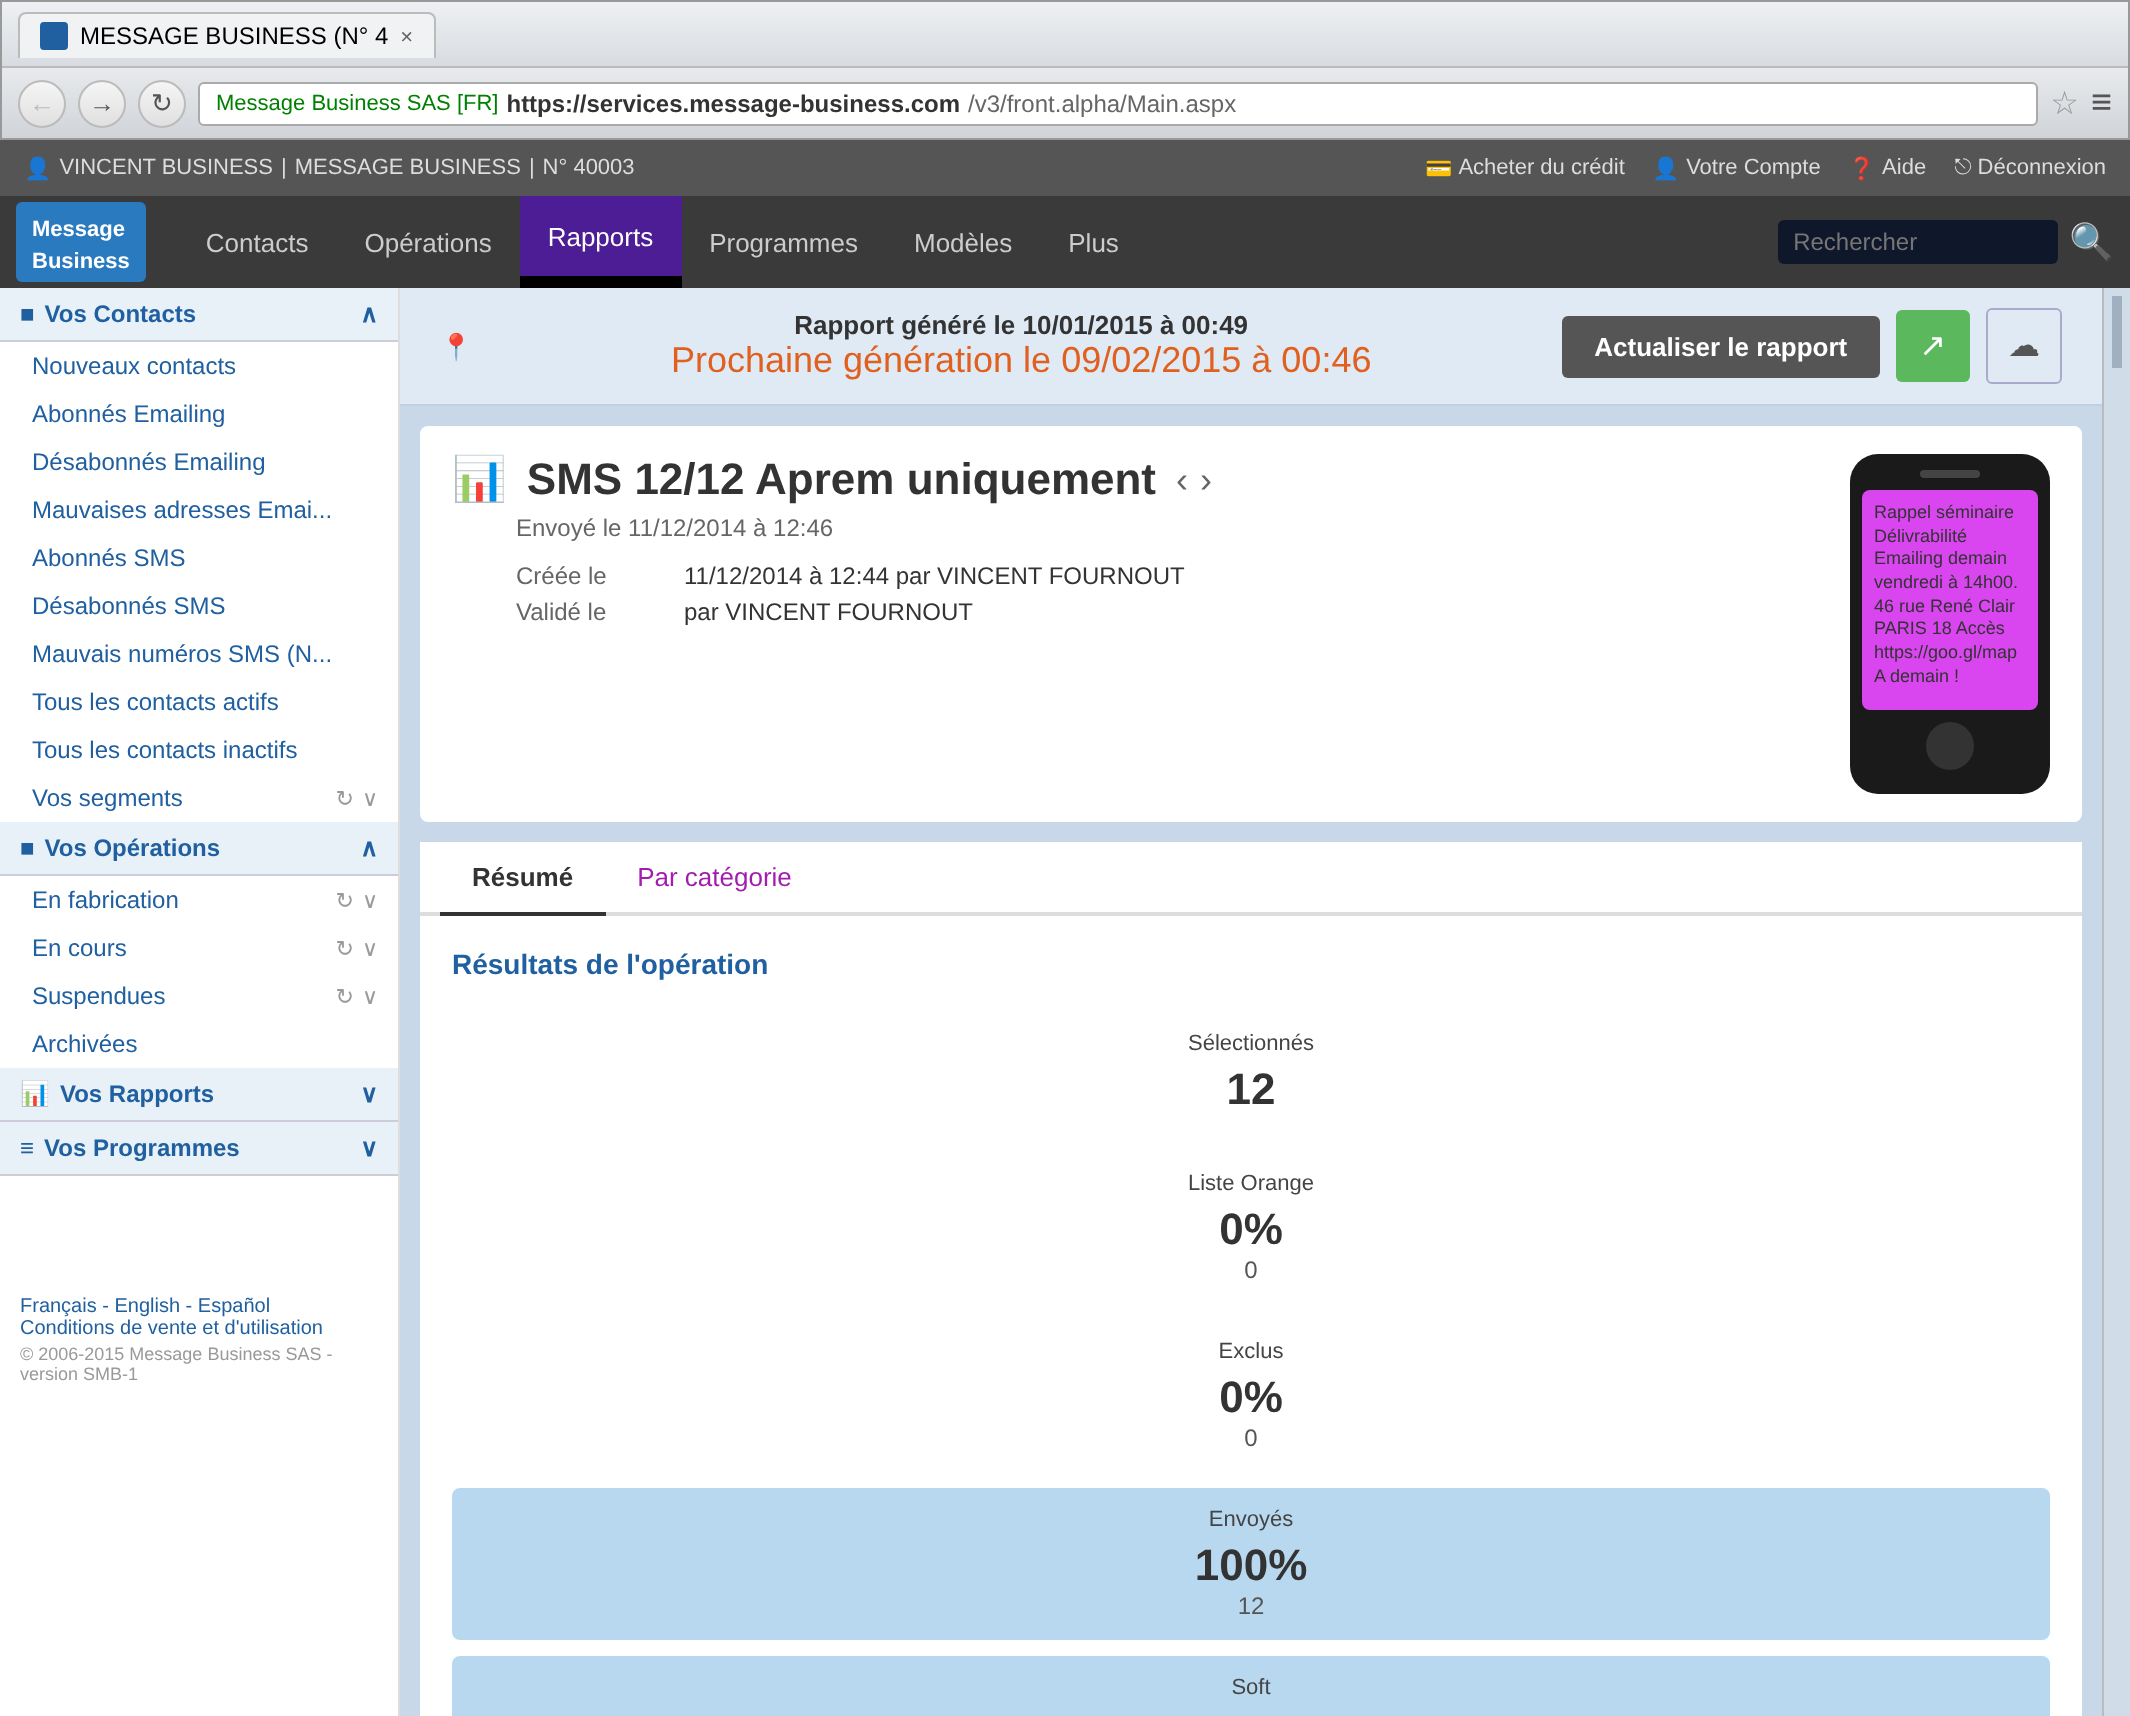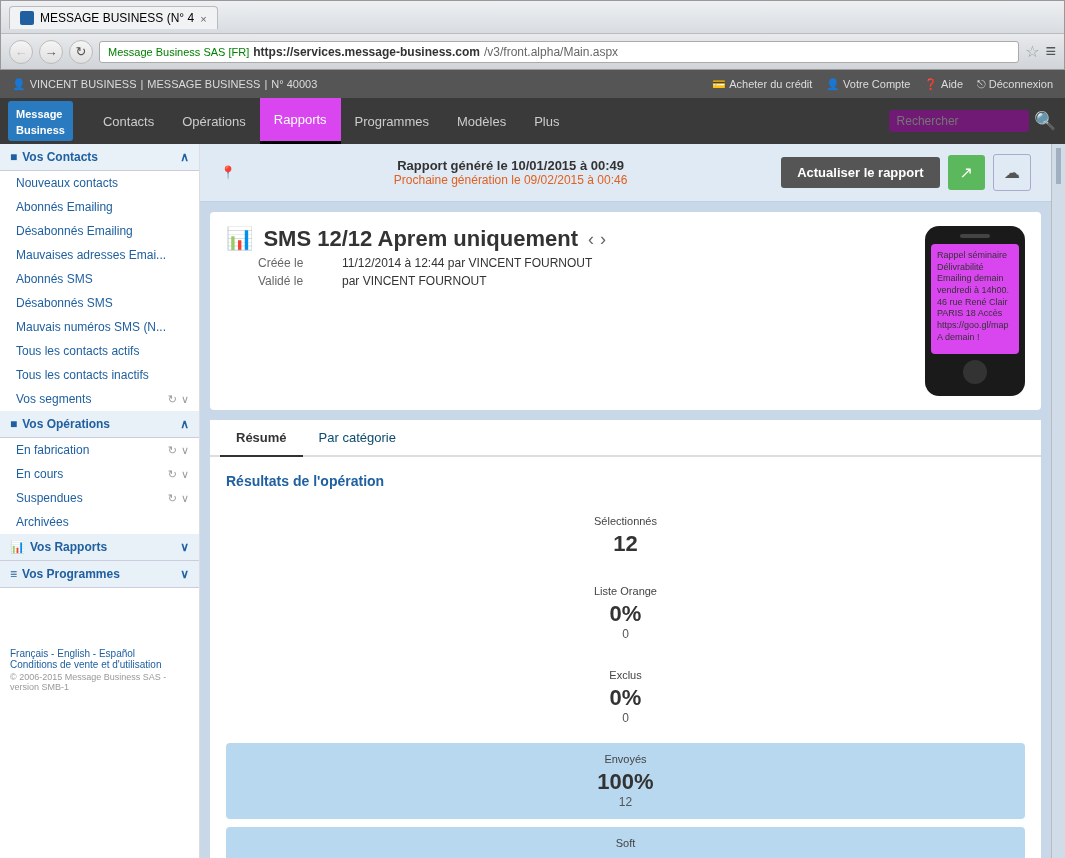--- a/index.html
+++ b/index.html
@@ -26,23 +26,23 @@
     .top-bar-left { display: flex; gap: 4px; align-items: center; }
     .top-bar-right { display: flex; gap: 14px; align-items: center; }
     .top-bar-right a { color: #ddd; text-decoration: none; display: flex; align-items: center; gap: 3px; }
 
     
     .main-nav { background: #3a3a3a; display: flex; align-items: center; height: 46px; padding: 0 8px; }
     .logo-area { display: flex; align-items: center; margin-right: 16px; }
     .logo-box { background: #2a7abf; padding: 4px 8px; border-radius: 3px; color: white; font-weight: bold; font-size: 14px; }
     .nav-items { display: flex; align-items: center; flex: 1; }
     .nav-item { color: #ccc; padding: 0 14px; height: 46px; display: flex; align-items: center; cursor: pointer; font-size: 13px; text-decoration: none; }
-    .nav-item.active { color: white; border-bottom: 3px solid #000000; background: #d946ef; }
+    .nav-item.active { color: white; border-bottom: 6px solid #000000; background: #4c1d95; }
     .nav-search { display: flex; align-items: center; gap: 6px; }
-    .nav-search-input { background: #701a75; border: none; padding: 4px 8px; color: #ccc; border-radius: 3px; font-size: 12px; width: 140px; }
+    .nav-search-input { background: #0f172a; border: none; padding: 4px 8px; color: #ccc; border-radius: 3px; font-size: 12px; width: 140px; }
     .nav-search-btn { color: #ccc; font-size: 18px; cursor: pointer; }
 
     
     .main-layout { display: flex; height: calc(858px - 32px - 36px - 28px - 46px); }
 
     
     .sidebar { width: 200px; background: white; border-right: 1px solid #ddd; overflow-y: auto; padding-bottom: 20px; flex-shrink: 0; }
     .sidebar-section { margin-bottom: 0; }
     .sidebar-section-header { background: #e8f0f8; color: #2060a0; padding: 6px 10px; font-weight: bold; font-size: 12px; display: flex; align-items: center; justify-content: space-between; border-bottom: 1px solid #ccd; }
     .sidebar-section-header span { display: flex; align-items: center; gap: 5px; }
@@ -75,21 +75,21 @@
     .campaign-meta-label { font-weight: normal; }
     .campaign-meta-value { color: #333; }
     .phone-preview { width: 100px; background: #1a1a1a; border-radius: 14px; padding: 8px 6px 12px; min-height: 170px; display: flex; flex-direction: column; align-items: center; }
     .phone-speaker { width: 30px; height: 4px; background: #444; border-radius: 2px; margin-bottom: 6px; }
     .phone-screen { background: #d946ef; flex: 1; width: 88px; border-radius: 4px; padding: 6px; font-size: 9px; color: #333; line-height: 1.3; }
     .phone-button { width: 24px; height: 24px; background: #333; border-radius: 50%; margin-top: 6px; }
 
     
     .tabs-container { background: white; margin: 0 10px; border-radius: 4px 4px 0 0; }
     .tabs { display: flex; border-bottom: 2px solid #ddd; padding: 0 10px; background: white; }
-    .tab { padding: 10px 16px; cursor: pointer; color: #0c4a6e; font-size: 13px; border-bottom: 2px solid transparent; margin-bottom: -2px; }
+    .tab { padding: 10px 16px; cursor: pointer; color: #a21caf; font-size: 13px; border-bottom: 2px solid transparent; margin-bottom: -2px; }
     .tab.active { color: #333; border-bottom: 2px solid #333; font-weight: bold; }
 
     
     .results-section { background: white; margin: 0 10px 10px; padding: 16px; border-radius: 0 0 4px 4px; }
     .results-title { color: #2060a0; font-size: 14px; font-weight: bold; margin-bottom: 16px; }
 
     
     .stats-grid { display: flex; gap: 8px; margin-bottom: 20px; flex-direction: column; }
     .stat-box { flex: 1; text-align: center; padding: 10px 6px; border-radius: 4px; }
     .stat-box.highlighted { background: #b8d8f0; }
@@ -299,21 +299,21 @@
     <div style="position:absolute; top:0; left:0; bottom:0; font-size:9px; color:#999; margin-top:2px; padding:10px 8px 0; font-size:10px; color:#666;">
     </div>
   </div>
 
   <div class="content">
 
     <div class="report-header">
       <div style="width:20px;">📍</div>
       <div class="report-dates">
         <div class="main-date">Rapport généré le 10/01/2015 à 00:49</div>
-        <div style="color:#e06020; font-size:12px;">Prochaine génération le 09/02/2015 à 00:46</div>
+        <div style="color:#e06020; font-size:18px;">Prochaine génération le 09/02/2015 à 00:46</div>
       </div>
       <div class="report-actions">
         <button class="btn-update">Actualiser le rapport</button>
         <button class="btn-share">
           <span style="font-size:16px;">↗</span>
         </button>
         <button class="btn-download">
           <span style="font-size:16px;">☁</span>
         </button>
       </div>
@@ -322,20 +322,21 @@
     <div class="campaign-header">
       <div class="campaign-left">
         <div class="campaign-title-row">
           <span class="campaign-icon">📊</span>
           <span class="campaign-title">SMS 12/12 Aprem uniquement</span>
           <div class="nav-arrows">
             <span>‹</span>
             <span>›</span>
           </div>
         </div>
+        <div class="campaign-sent-date">Envoyé le 11/12/2014 à 12:46</div>
         <div class="campaign-meta">
           <span class="campaign-meta-label">Créée le</span>
           <span class="campaign-meta-value">11/12/2014 à 12:44 par VINCENT FOURNOUT</span>
           <span class="campaign-meta-label">Validé le</span>
           <span class="campaign-meta-value">par VINCENT FOURNOUT</span>
         </div>
       </div>
 
       <div class="phone-preview">
         <div class="phone-speaker"></div>

